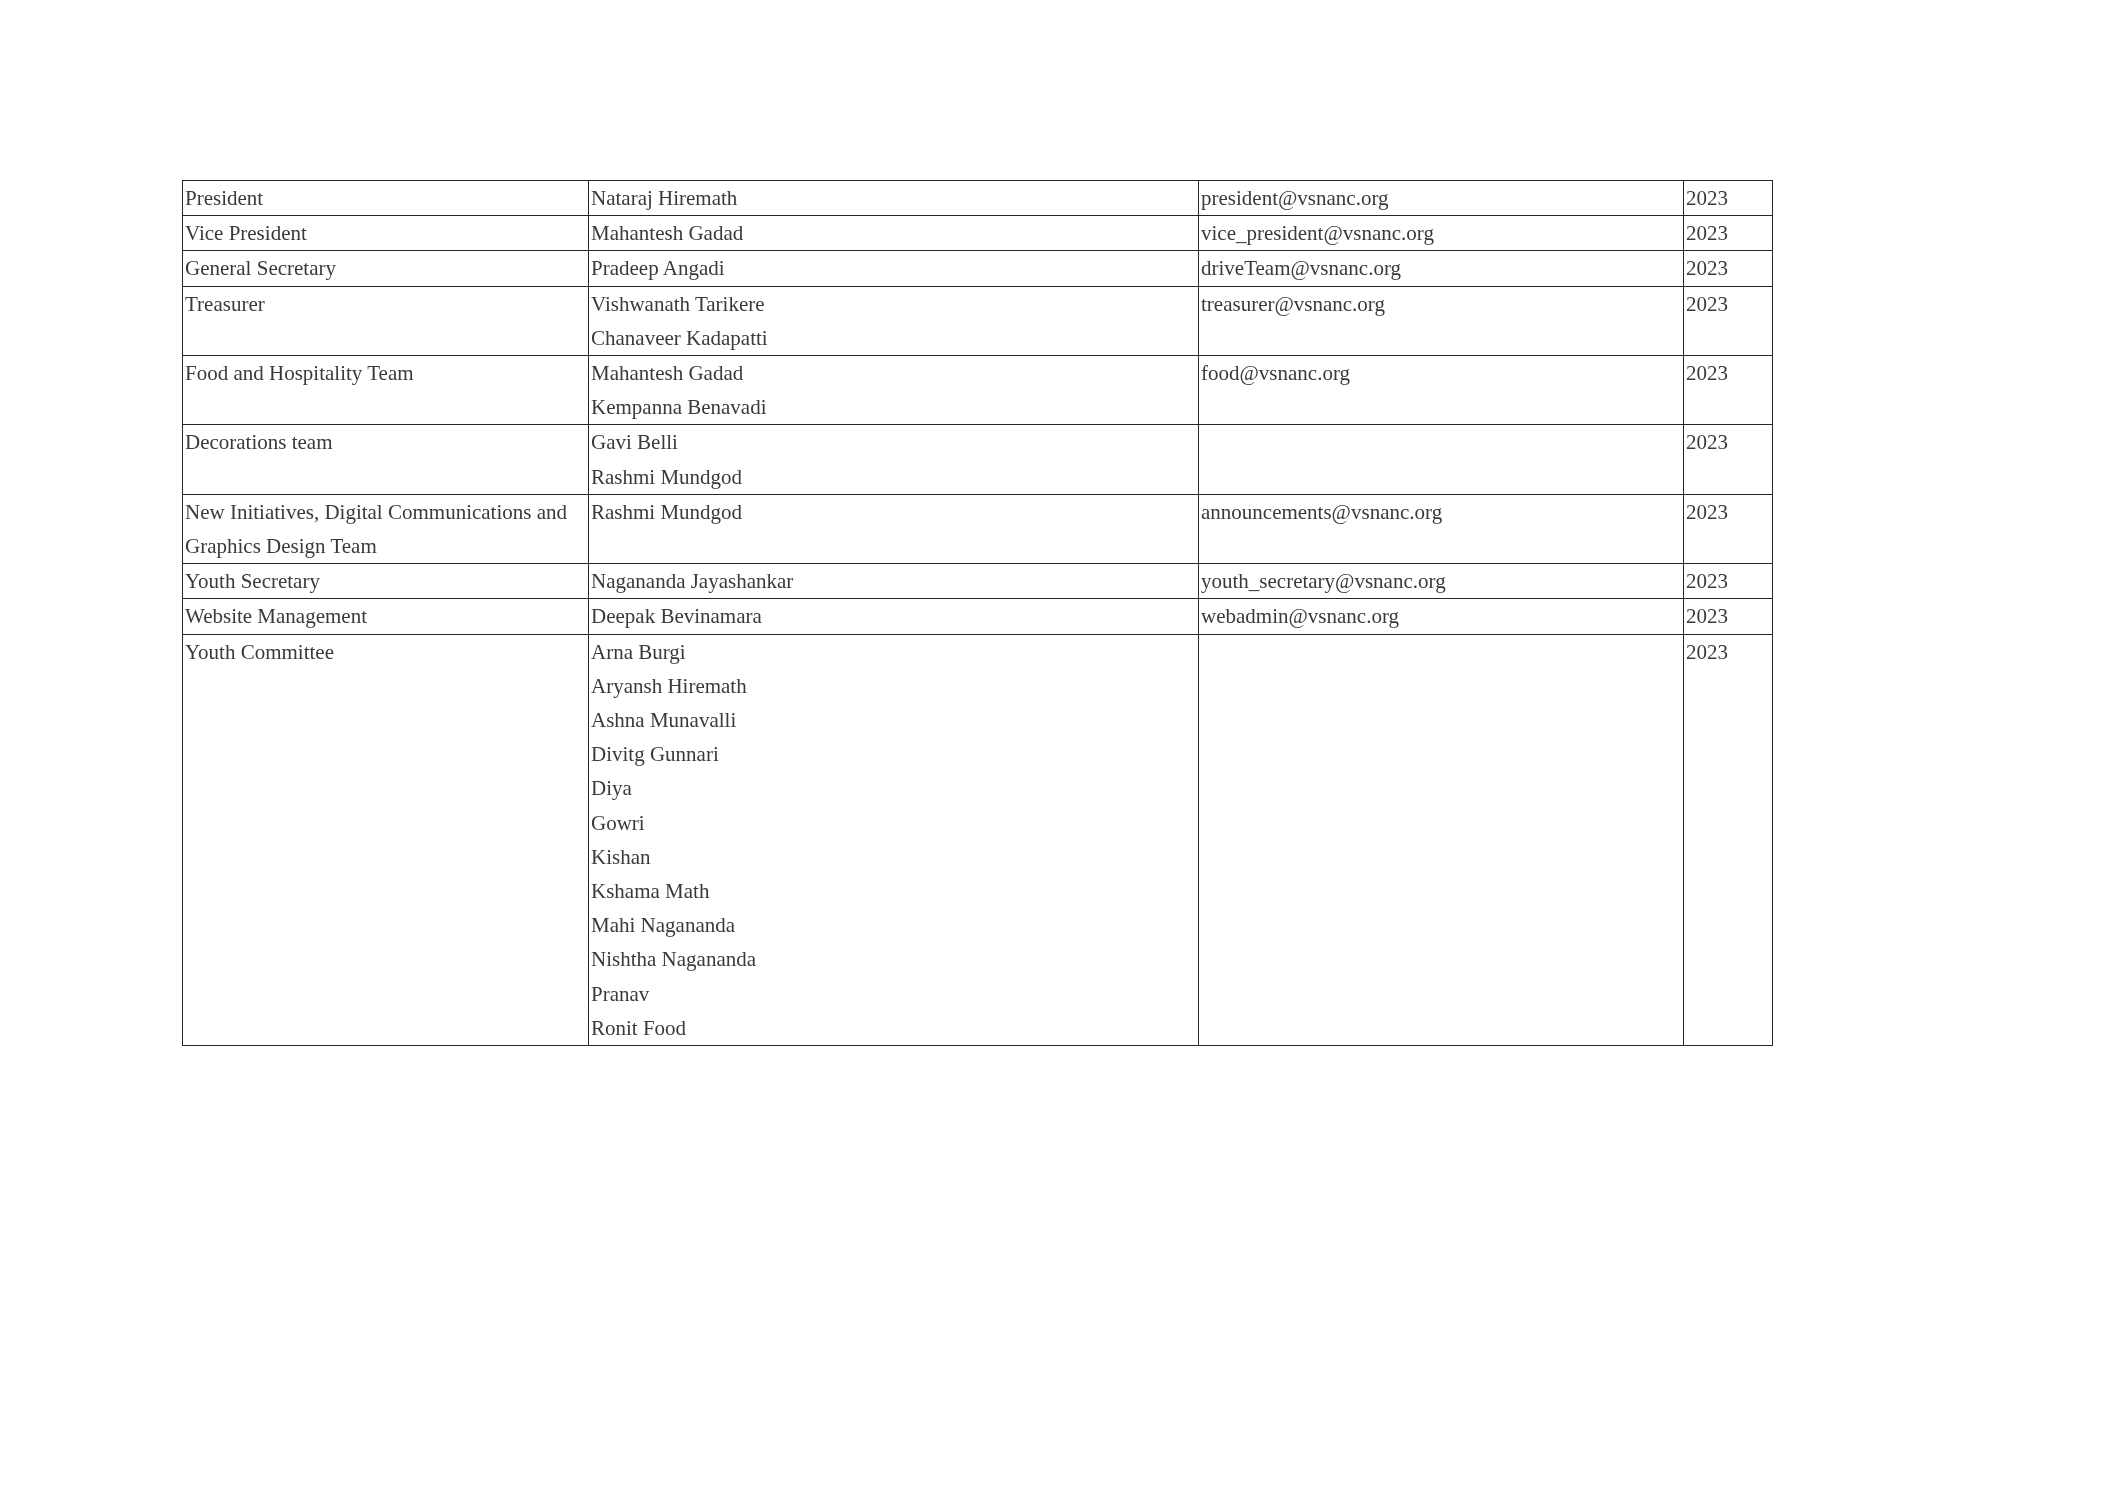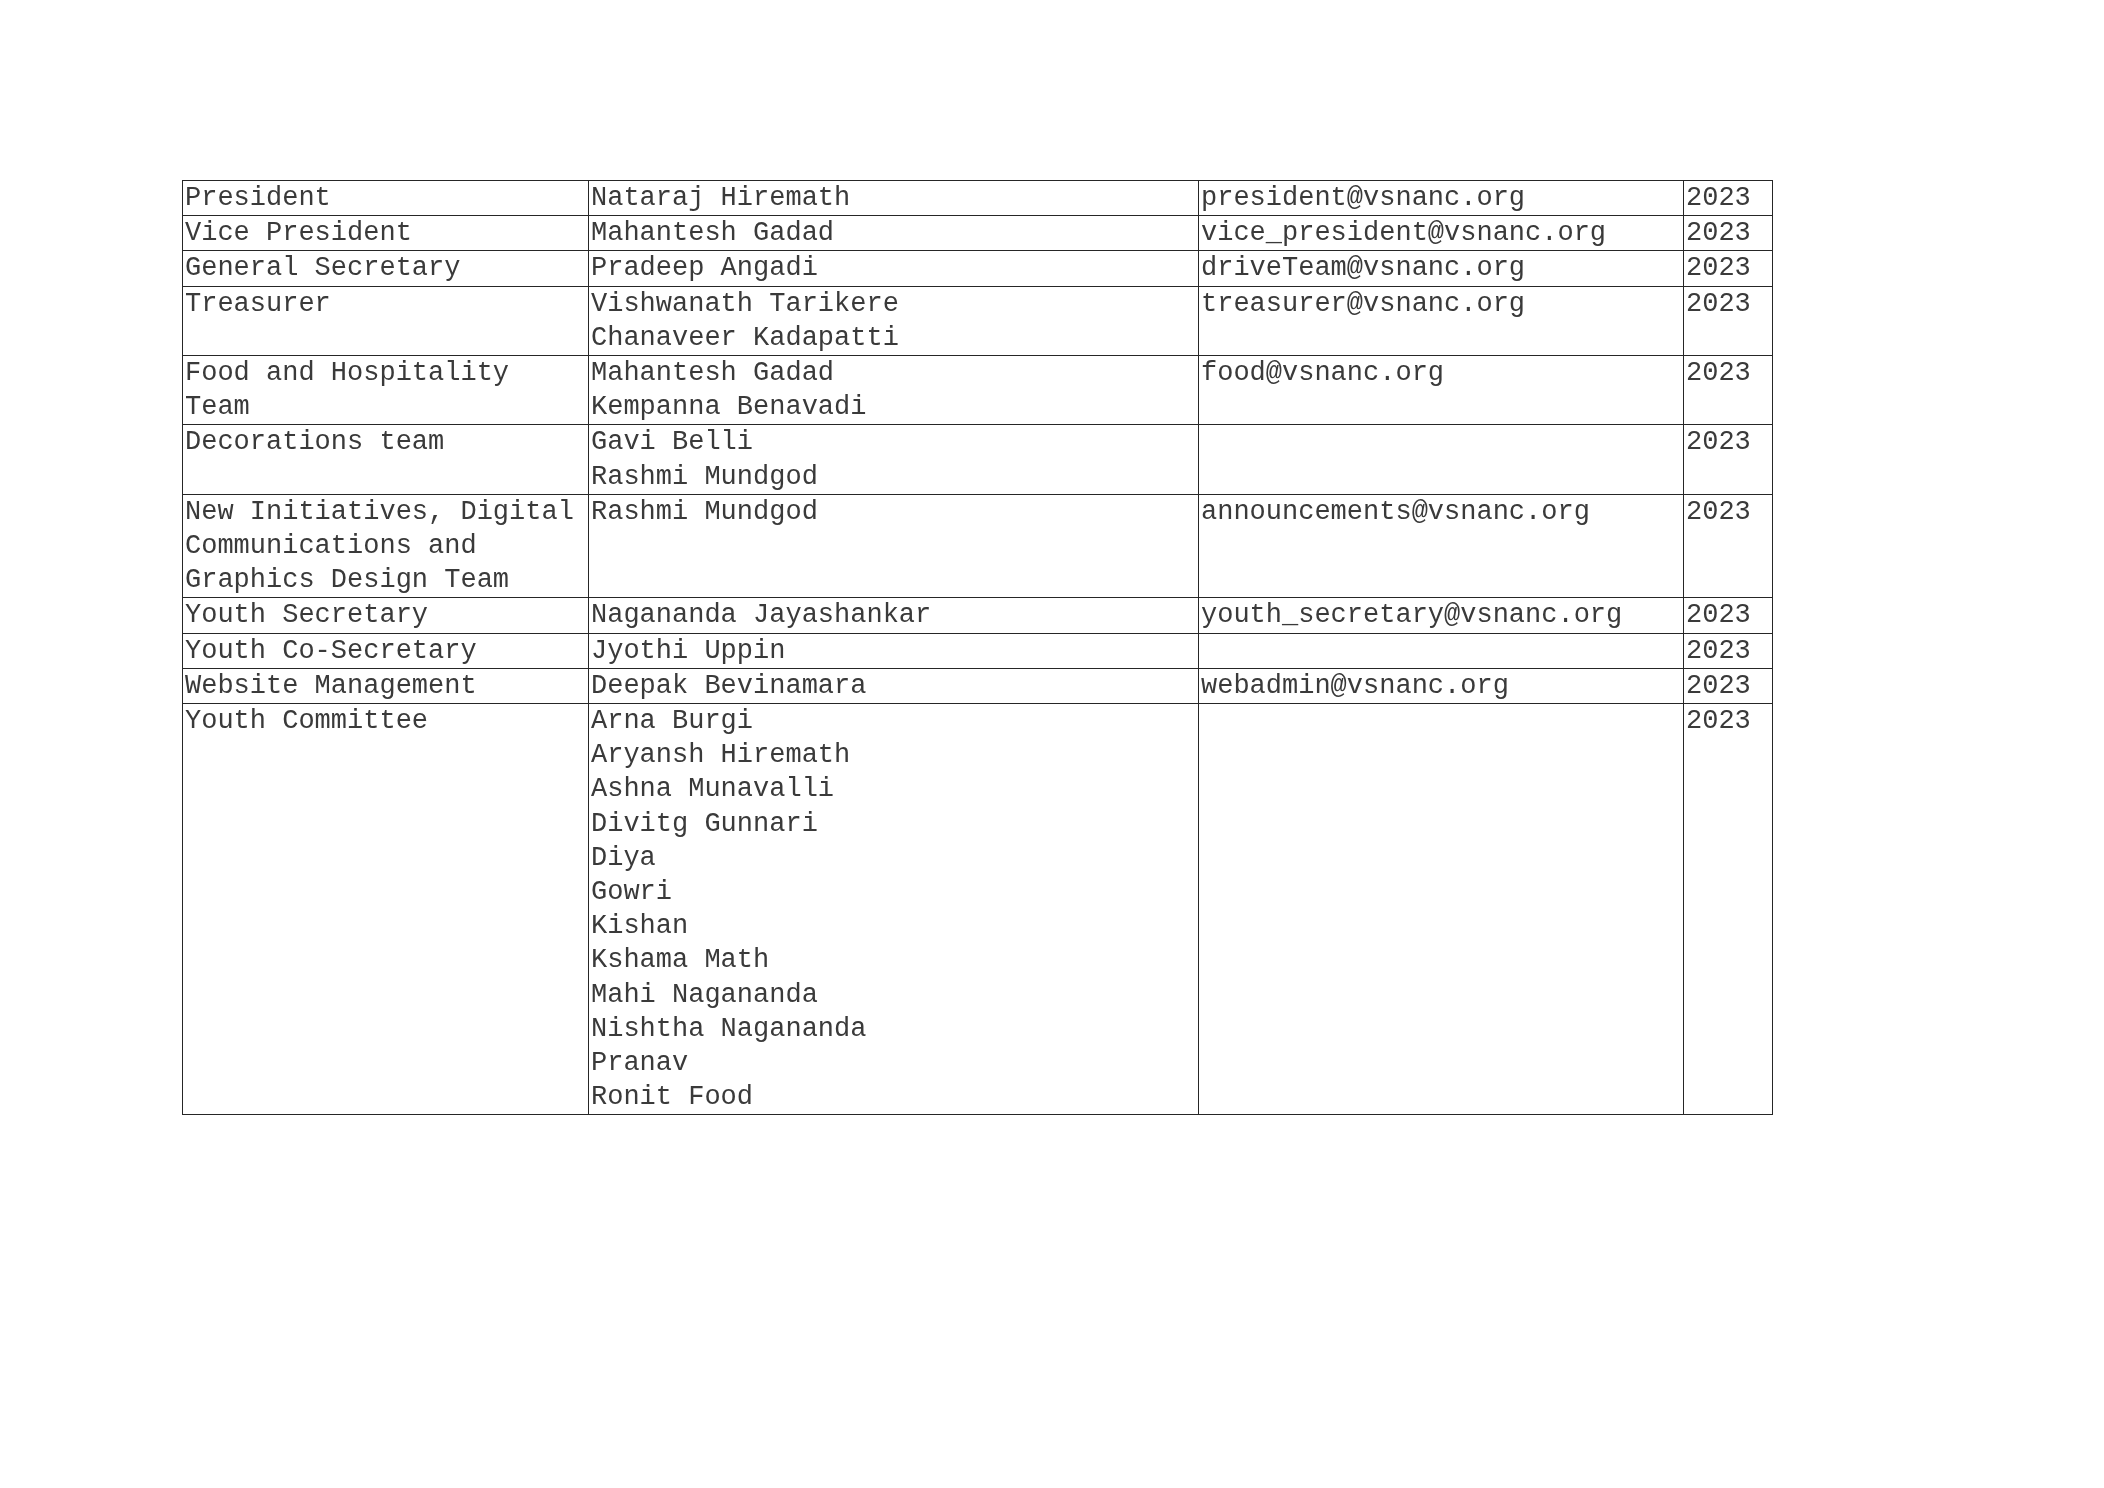--- a/index.html
+++ b/index.html
@@ -26,26 +26,25 @@
   }
   table.roster {
     border-collapse: collapse;
     table-layout: fixed;
     width: 1590px;
   }
   table.roster td {
     border: 1.5px solid #262626;
     vertical-align: top;
     padding: 0 3px 0 2px;
-    font-size: 27px;
+    font-size: 21px;
     line-height: 34.2px;
     color: #3a3a3a;
     overflow: hidden;
     word-wrap: break-word;
-    font-family: Liberation Mono, monospace;
   }
   col.c-role  { width: 406px; }
   col.c-names { width: 610px; }
   col.c-email { width: 485px; }
   col.c-year  { width: 89px;  }
   .name-line { display: block; }
 </style>
 </head>
 <body>
 
@@ -120,28 +119,20 @@
           </tr>
           <tr>
             <td>Youth Secretary</td>
             <td>
               <span class="name-line">Nagananda Jayashankar</span>
             </td>
             <td>youth_secretary@vsnanc.org</td>
             <td>2023</td>
           </tr>
           <tr>
-            <td>Youth Co-Secretary</td>
-            <td>
-              <span class="name-line">Jyothi Uppin</span>
-            </td>
-            <td></td>
-            <td>2023</td>
-          </tr>
-          <tr>
             <td>Website Management</td>
             <td>
               <span class="name-line">Deepak Bevinamara</span>
             </td>
             <td>webadmin@vsnanc.org</td>
             <td>2023</td>
           </tr>
           <tr>
             <td>Youth Committee</td>
             <td>

